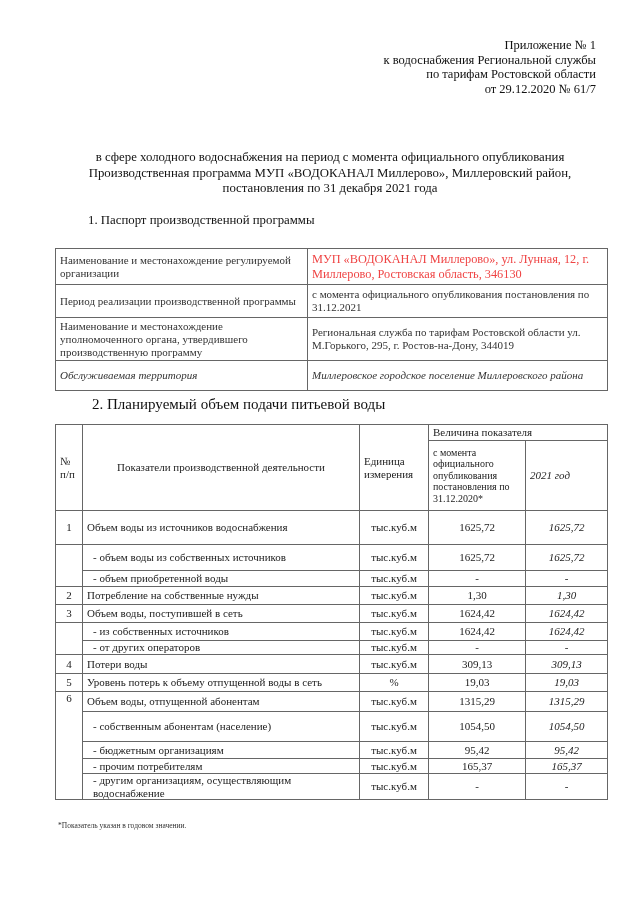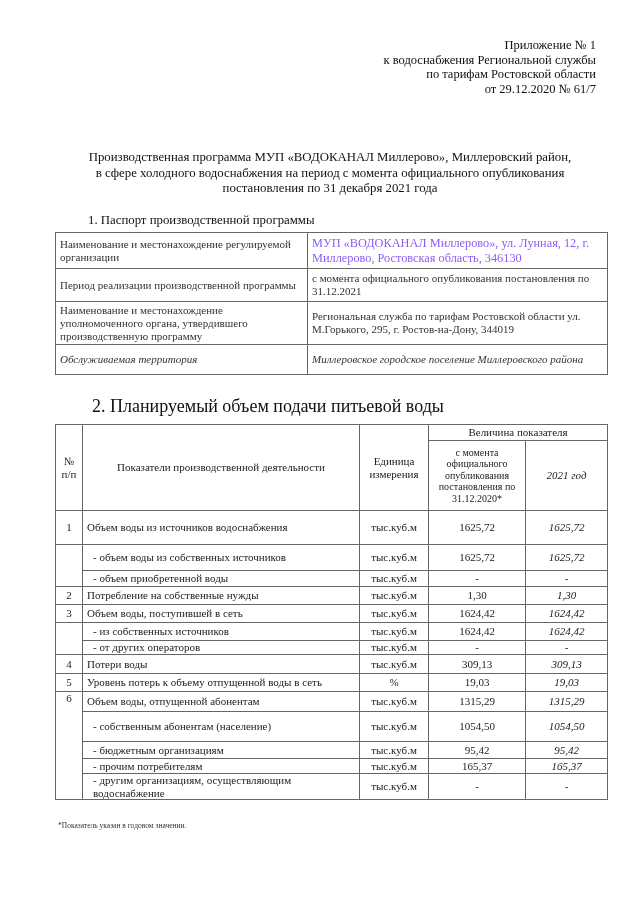--- a/index.html
+++ b/index.html
@@ -3,56 +3,56 @@
   <meta charset="utf-8">
   <style>
     html, body { margin:0; padding:0; background:#ffffff; }
     body { width:640px; height:905px; position:relative; overflow:hidden;
       font-family:"Liberation Serif", serif; color:#111; }
     .appendix { position:absolute; right:44px; top:38px; text-align:right;
       font-size:12.5px; line-height:14.5px; }
     .title { position:absolute; left:60px; width:540px; top:150px; text-align:center;
       font-size:12.8px; line-height:15.5px; }
     .sec1 { position:absolute; left:88px; top:213px; font-size:12.8px; }
-    .sec2 { position:absolute; left:92px; top:396px; font-size:18px; }
+    .sec2 { position:absolute; left:92px; top:396px; font-size:15px; }
     table { border-collapse:collapse; position:absolute; }
-    .passport { left:55px; top:232px; width:553px; }
+    .passport { left:55px; top:248px; width:553px; }
     .passport td { border:1px solid #666; padding:1px 4px; vertical-align:middle; font-size:11px; line-height:13px; color:#333; }
     .passport td.l { width:243px; }
     .passport td.r { font-size:11px; }
-    .passport td.big { font-size:12.3px; line-height:15px; color:#8b5cf6; }
+    .passport td.big { font-size:12.3px; line-height:15px; color:#ef4444; }
     .passport tr.r1 td { height:33px; }
     .passport tr.r2 td { height:30px; }
     .passport tr.r3 td { height:40px; }
     .passport tr.r4 td { height:27px;font-style:italic; }
     .plan { left:55px; top:424px; width:553px; }
     .plan td, .plan th { border:1px solid #666; font-weight:normal; font-size:11px; line-height:12.5px; padding:0 4px; color:#222; }
-    .plan th { text-align:center; }
+    .plan th { text-align:left; }
     .c-no { width:18px; text-align:center;font-family:Liberation Serif, serif; }
     .c-name { width:262px; text-align:left; }
     .c-unit { width:60px; text-align:center; }
     .c-v1 { width:88px; text-align:center;margin-left:24px; }
     .c-v2 { text-align:center;font-style:italic; }
     .sub { padding-left:10px !important; }
     .top { vertical-align:top; }
     .footnote { position:absolute; left:58px; top:821px; font-size:7.5px; color:#333; }
   </style>
 </head>
 <body>
 
 <div class="appendix">
   <div>Приложение № 1</div>
   <div>к водоснабжения Региональной службы</div>
   <div>по тарифам Ростовской области</div>
   <div>от 29.12.2020 № 61/7</div>
 </div>
 
 <div class="title">
+  <div>в сфере холодного водоснабжения на период с момента официального опубликования</div>
   <div>Производственная программа МУП «ВОДОКАНАЛ Миллерово», Миллеровский район,</div>
-  <div>в сфере холодного водоснабжения на период с момента официального опубликования</div>
   <div>постановления по 31 декабря 2021 года</div>
 </div>
 
 <div class="sec1">1.   Паспорт производственной программы</div>
 
 <table class="passport">
   <tbody>
       <tr class="r1">
     <td class="l">Наименование и местонахождение регулируемой организации</td>
     <td class="r big">МУП «ВОДОКАНАЛ Миллерово», ул. Лунная, 12, г. Миллерово, Ростовская область, 346130</td>

